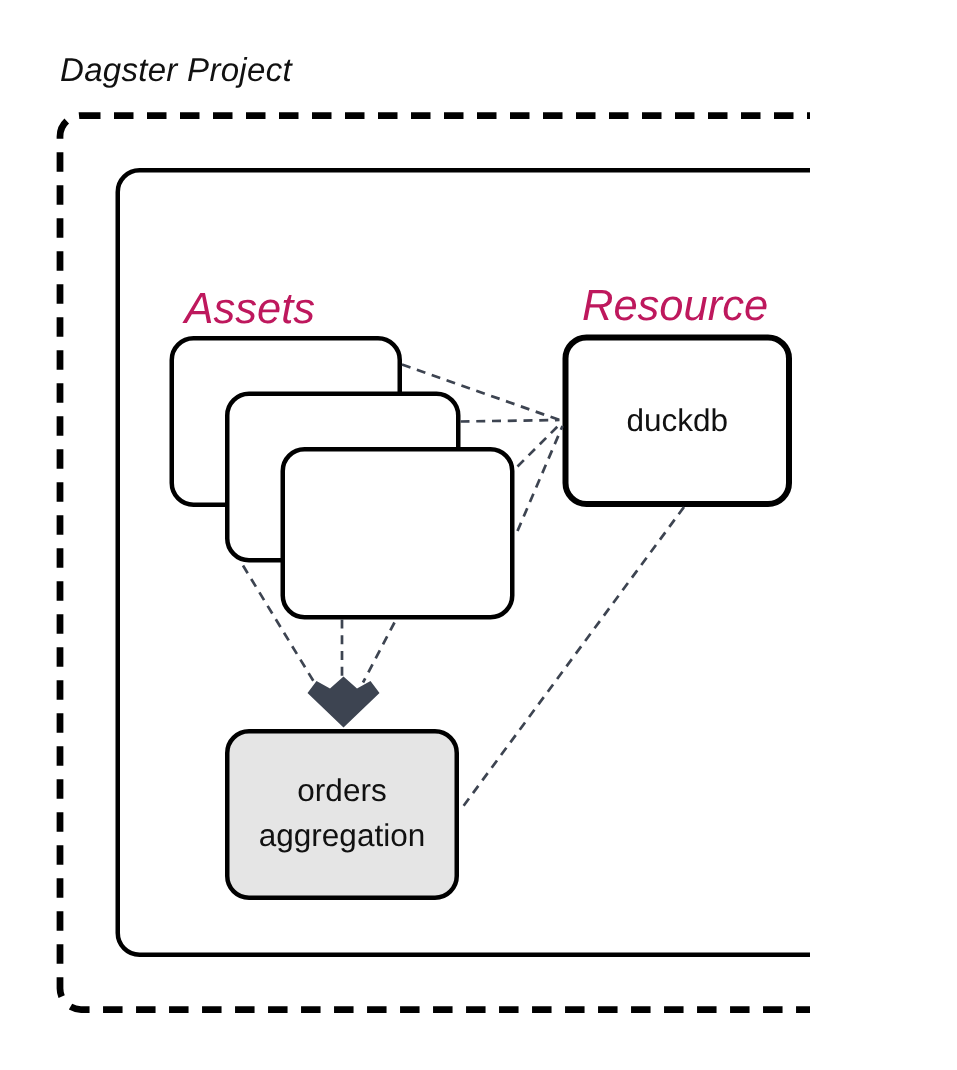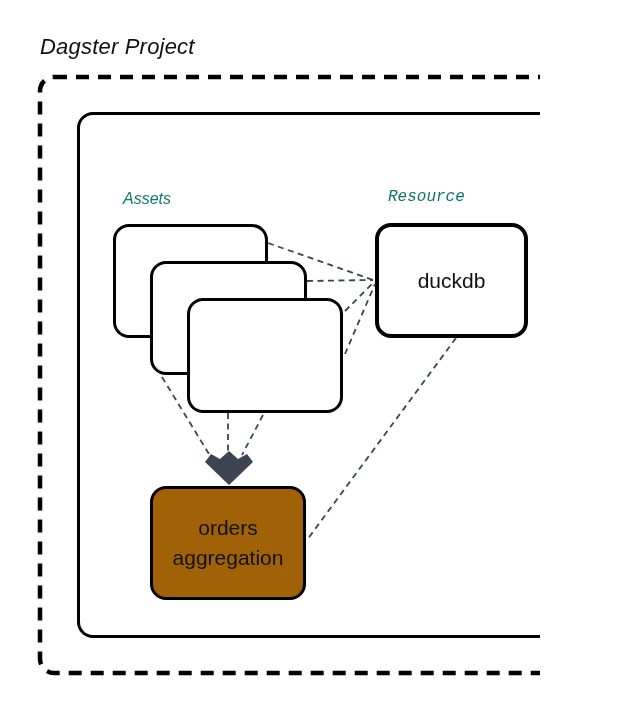--- a/index.html
+++ b/index.html
@@ -42,48 +42,48 @@
     left: 77px;
     top: 135px;
     width: 486px;
     text-align: center;
     font-size: 21px;
     color: #111111;
     z-index: 2;
   }
   .group-label {
     position: absolute;
-    font-size: 16px;
+    font-size: 29px;
     font-style: italic;
     font-weight: 500;
-    color: #0f766e;
+    color: #be185d;
     z-index: 2;
   }
   .assets-label  { left: 123px; top: 190px; }
-  .resource-label{ left: 388px; top: 188px; font-family: Liberation Mono, monospace; }
+  .resource-label{ left: 388px; top: 188px; }
   .node {
     position: absolute;
     box-sizing: border-box;
     background: #ffffff;
     border: 3.5px solid #000000;
     border-radius: 16px;
   }
   .card1 { left: 113px; top: 224px; width: 155px; height: 114px; z-index: 2; }
   .card2 { left: 150px; top: 261px; width: 157px; height: 114px; z-index: 3; }
   .card3 { left: 187px; top: 298px; width: 156px; height: 115px; z-index: 4; }
   .duckdb-node {
     left: 375px; top: 223px; width: 153px; height: 115px;
     border-width: 4px;
     display: flex; align-items: center; justify-content: center;
     font-size: 21px; color: #111111;
     z-index: 2;
   }
   .orders-node {
     left: 150px; top: 486px; width: 156px; height: 114px;
-    background: #a16207;
+    background: #e5e5e5;
     display: flex; align-items: center; justify-content: center;
     text-align: center;
     font-size: 21px; color: #111111;
     line-height: 1.45;
     padding: 0 4px;
     z-index: 4;
   }
   .connector-layer {
     position: absolute;
     left: 0; top: 0;

